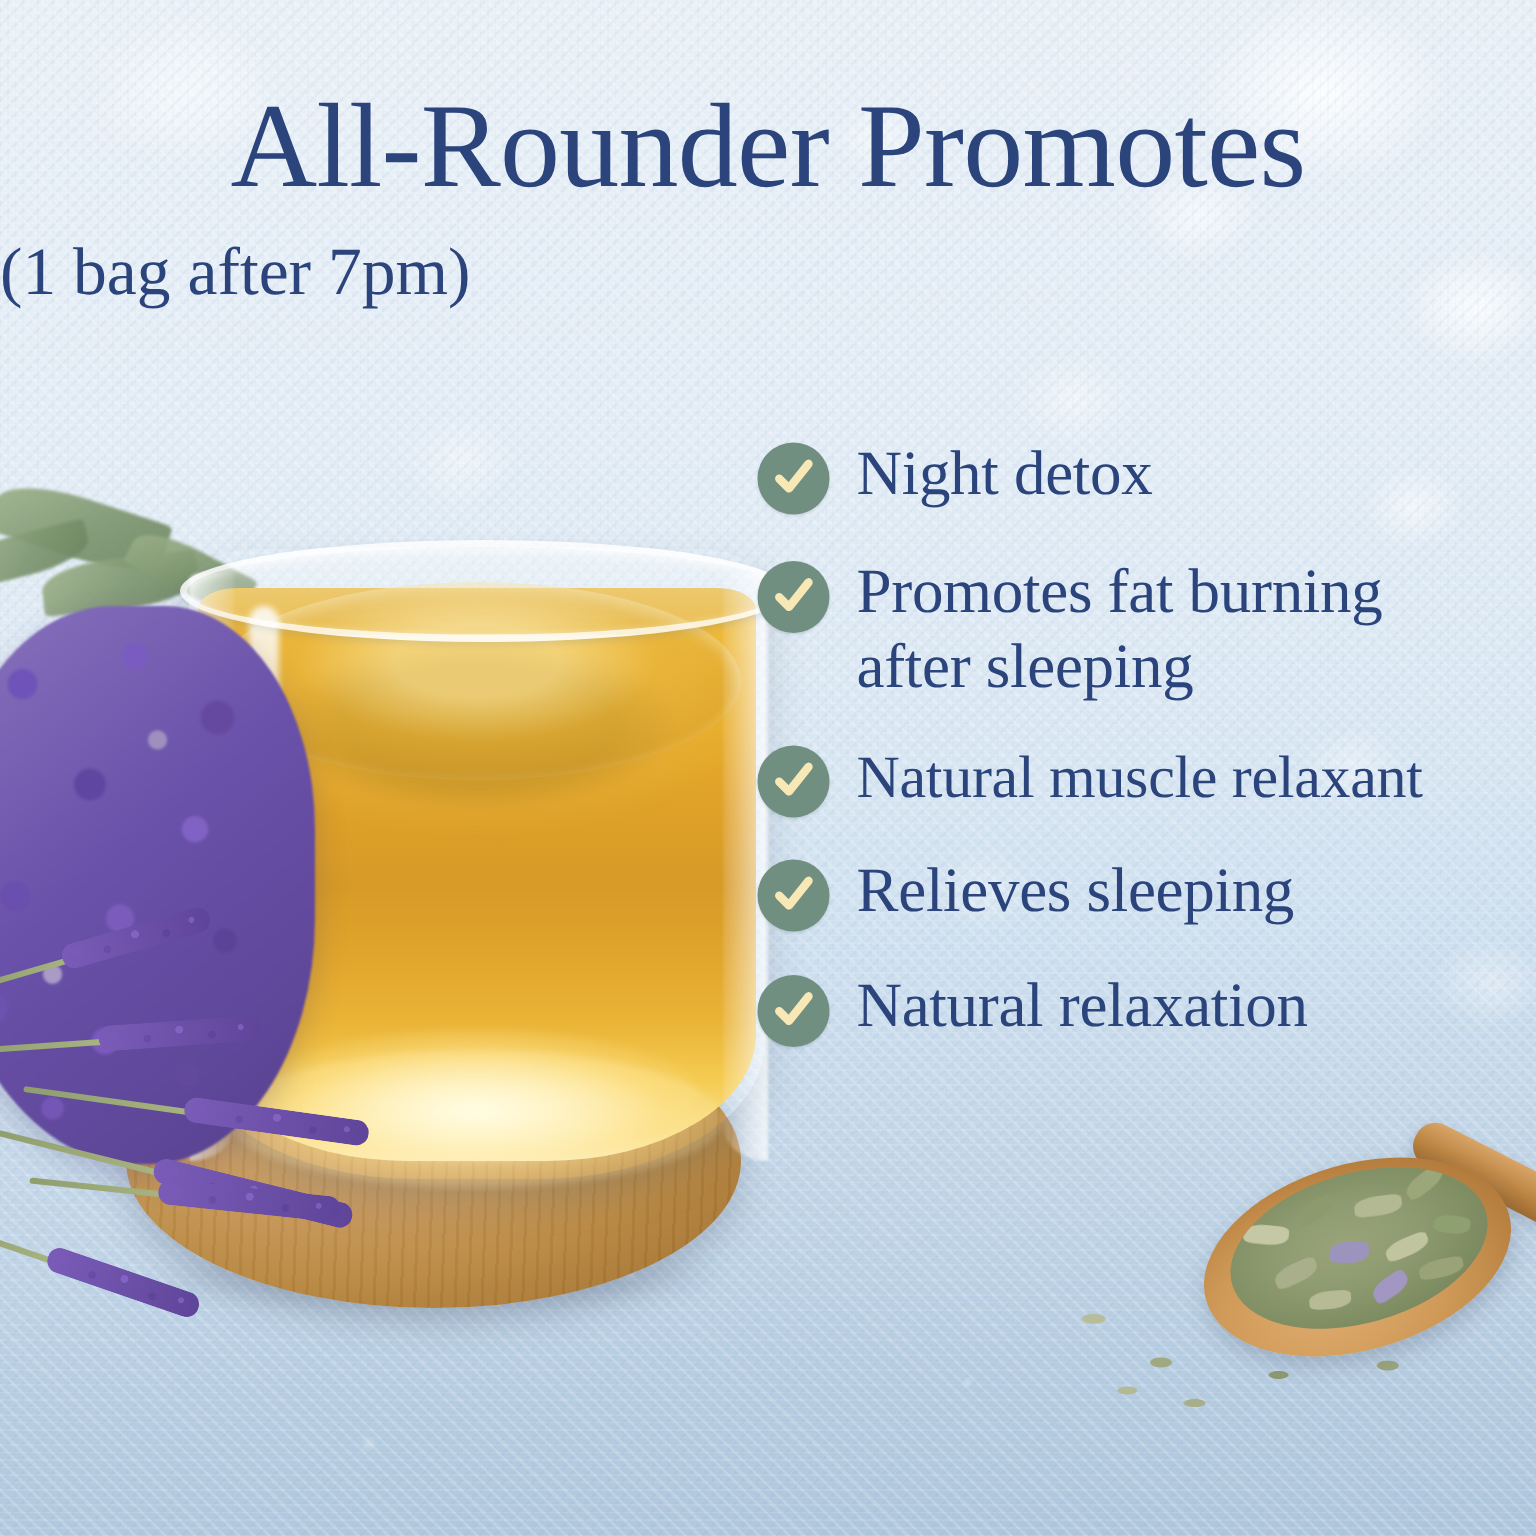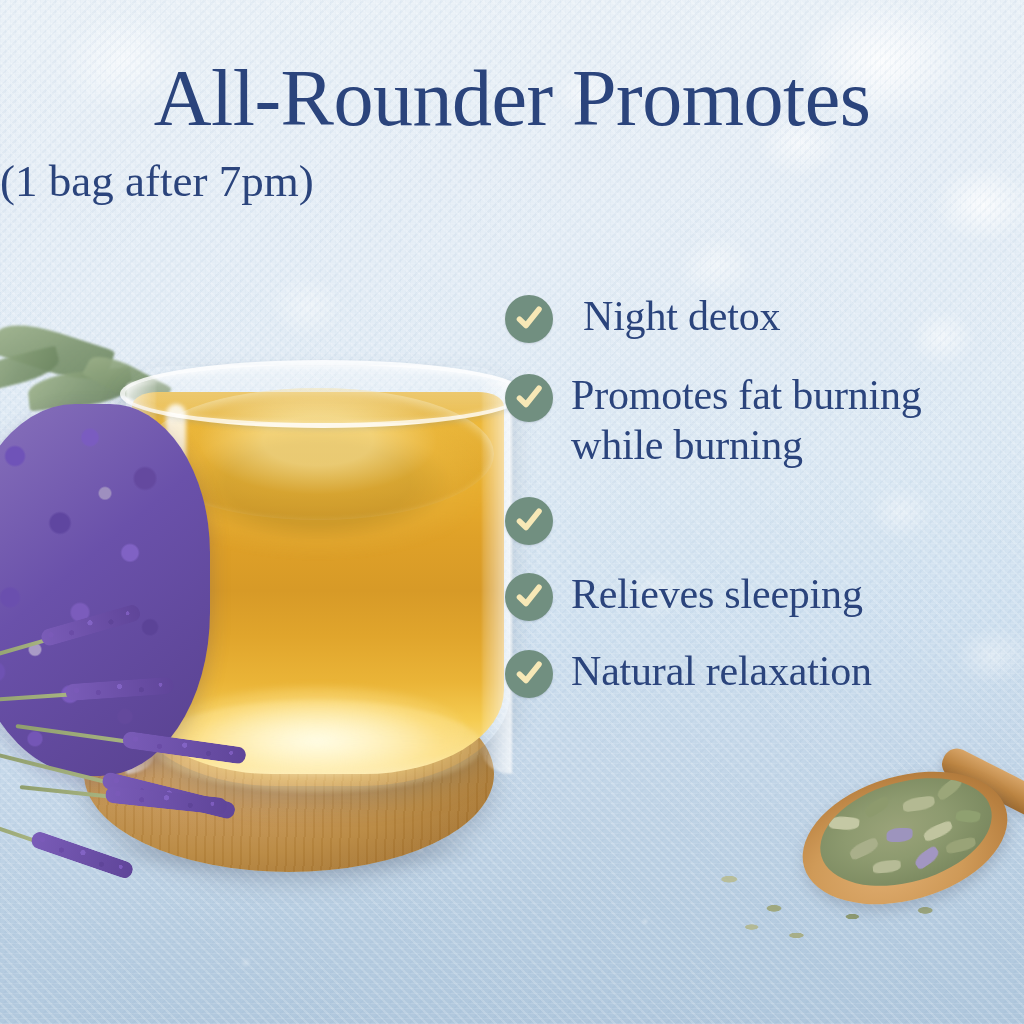--- a/index.html
+++ b/index.html
@@ -56,21 +56,21 @@
     color:#2b447c;font-weight:400;white-space:nowrap;
   }
   .subtitle{
     position:absolute;left:0;right:0;top:158px;text-align:left;
     font-size:45px;line-height:1.05;color:#2b447c;font-weight:400;
   }
 
   
   .list{position:absolute;left:505px;top:292px;width:519px;}
   .row{display:flex;align-items:flex-start;margin-bottom:18px;}
-  .row.r1{margin-bottom:28px;gap:12px;}
+  .row.r1{margin-bottom:28px;}
   .row.r2{margin-bottom:24px;}
   .row.r3{margin-bottom:25px;}
   .row.r4{margin-bottom:26px;}
   .badge{
     flex:0 0 auto;width:48px;height:48px;border-radius:50%;
     background:#718f80;margin-right:18px;margin-top:3px;
     display:flex;align-items:center;justify-content:center;
     box-shadow:0 1px 2px rgba(60,80,95,.18);
   }
   .badge svg{display:block;}
@@ -337,29 +337,30 @@
       <span class="rowtext">Night detox</span>
     </div>
 
     <div class="row r2">
       <span class="badge">
         <svg width="30" height="30" viewBox="0 0 30 30" aria-hidden="true">
           <path d="M5.5 15.2 L12 21.6 L25 5.2" fill="none" stroke="#f7e8b6" stroke-width="5.6" stroke-linecap="round" stroke-linejoin="round"></path>
         </svg>
       </span>
       <span class="rowtext" style="white-space:pre-line;">Promotes fat burning
-while burning</span>
+after sleeping</span>
     </div>
 
     <div class="row r3">
       <span class="badge">
         <svg width="30" height="30" viewBox="0 0 30 30" aria-hidden="true">
           <path d="M5.5 15.2 L12 21.6 L25 5.2" fill="none" stroke="#f7e8b6" stroke-width="5.6" stroke-linecap="round" stroke-linejoin="round"></path>
         </svg>
       </span>
+      <span class="rowtext tight">Natural muscle relaxant</span>
     </div>
 
     <div class="row r4">
       <span class="badge">
         <svg width="30" height="30" viewBox="0 0 30 30" aria-hidden="true">
           <path d="M5.5 15.2 L12 21.6 L25 5.2" fill="none" stroke="#f7e8b6" stroke-width="5.6" stroke-linecap="round" stroke-linejoin="round"></path>
         </svg>
       </span>
       <span class="rowtext">Relieves sleeping</span>
     </div>

